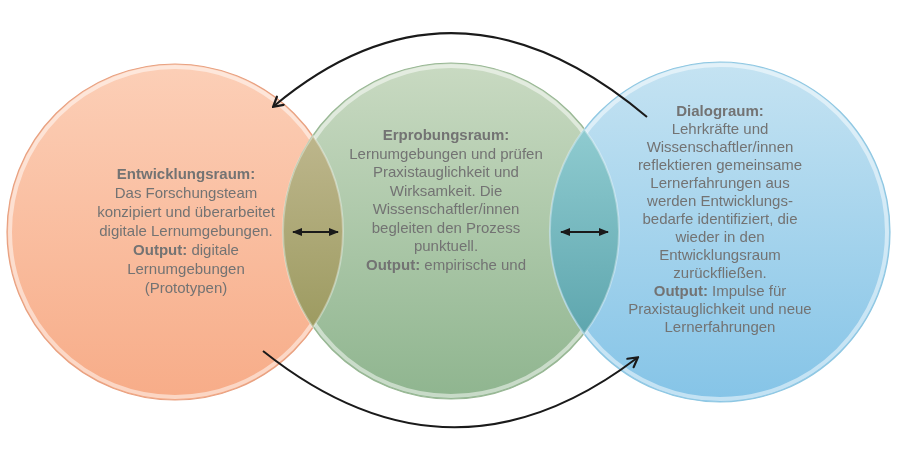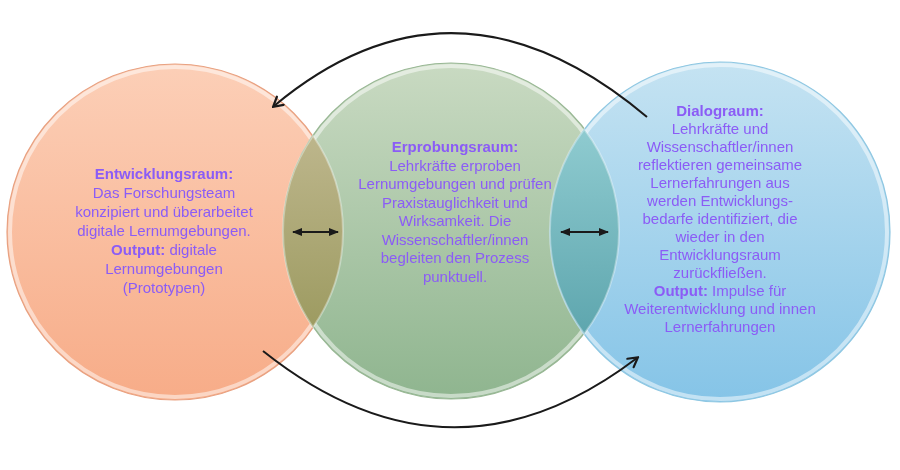--- a/index.html
+++ b/index.html
@@ -7,27 +7,27 @@
     position:relative;
     width:900px;height:470px;
     background:#ffffff;
     overflow:hidden;
     font-family:"Liberation Sans", sans-serif;
   }
   #venn-svg{position:absolute;left:0;top:0;}
   .tb{
     position:absolute;
     text-align:center;
-    color:#8b5cf6;
+    color:#737373;
     font-size:15px;
     white-space:nowrap;
   }
   .tb .ln{white-space:nowrap;}
-  .tb-left{left:14px;top:164px;width:300px;line-height:19px;}
-  .tb-mid{left:305px;top:126px;width:300px;line-height:18.5px;margin-top:12px;}
+  .tb-left{left:36px;top:164px;width:300px;line-height:19px;}
+  .tb-mid{left:296px;top:126px;width:300px;line-height:18.5px;}
   .tb-right{left:565px;top:102px;width:310px;line-height:18px;}
   .b{font-weight:bold;}
 </style>
 </head>
 <body>
 
 <div id="stage">
 
   <svg id="venn-svg" width="900" height="470" viewBox="0 0 900 470">
     <defs>
@@ -84,38 +84,38 @@
     <div class="ln">Das Forschungsteam</div>
     <div class="ln">konzipiert und überarbeitet</div>
     <div class="ln">digitale Lernumgebungen.</div>
     <div class="ln"><span class="b">Output:</span><span> digitale</span></div>
     <div class="ln">Lernumgebungen</div>
     <div class="ln">(Prototypen)</div>
   </div>
 
   <div class="tb tb-mid">
     <div class="ln b">Erprobungsraum:</div>
-    <div class="ln">Lehrkräfte erproben</div>
     <div class="ln">Lernumgebungen und prüfen</div>
     <div class="ln">Praxistauglichkeit und</div>
     <div class="ln">Wirksamkeit. Die</div>
     <div class="ln">Wissenschaftler/innen</div>
     <div class="ln">begleiten den Prozess</div>
     <div class="ln">punktuell.</div>
+    <div class="ln"><span class="b">Output:</span><span> empirische und</span></div>
   </div>
 
   <div class="tb tb-right">
     <div class="ln b">Dialograum:</div>
     <div class="ln">Lehrkräfte und</div>
     <div class="ln">Wissenschaftler/innen</div>
     <div class="ln">reflektieren gemeinsame</div>
     <div class="ln">Lernerfahrungen aus</div>
     <div class="ln">werden Entwicklungs-</div>
     <div class="ln">bedarfe identifiziert, die</div>
     <div class="ln">wieder in den</div>
     <div class="ln">Entwicklungsraum</div>
     <div class="ln">zurückfließen.</div>
     <div class="ln"><span class="b">Output:</span><span> Impulse für</span></div>
-    <div class="ln">Weiterentwicklung und innen</div>
+    <div class="ln">Praxistauglichkeit und neue</div>
     <div class="ln">Lernerfahrungen</div>
   </div>
 
 </div>
 
 </body></html>

